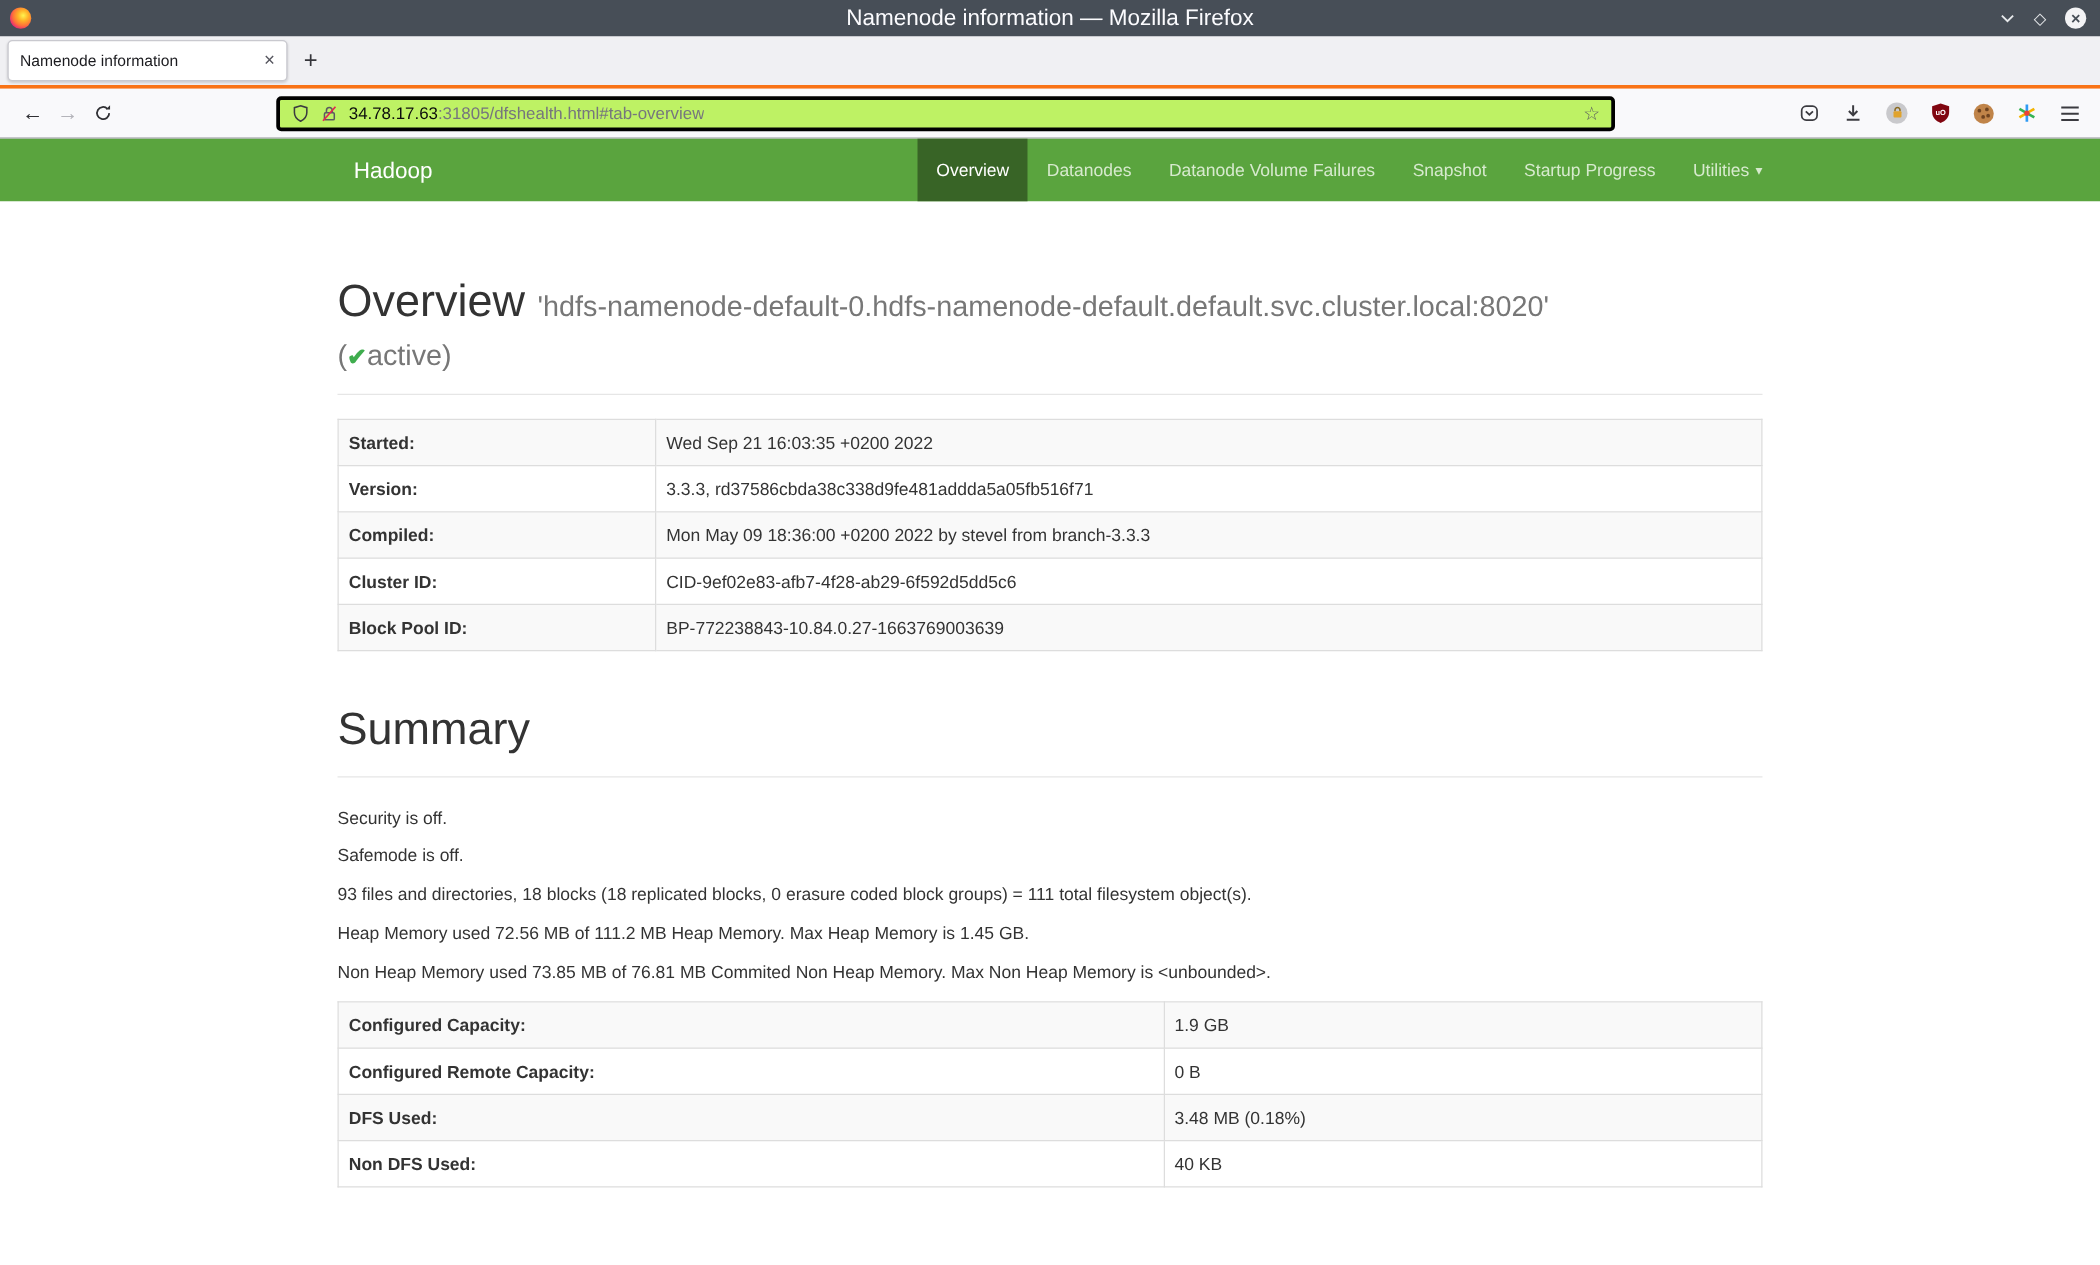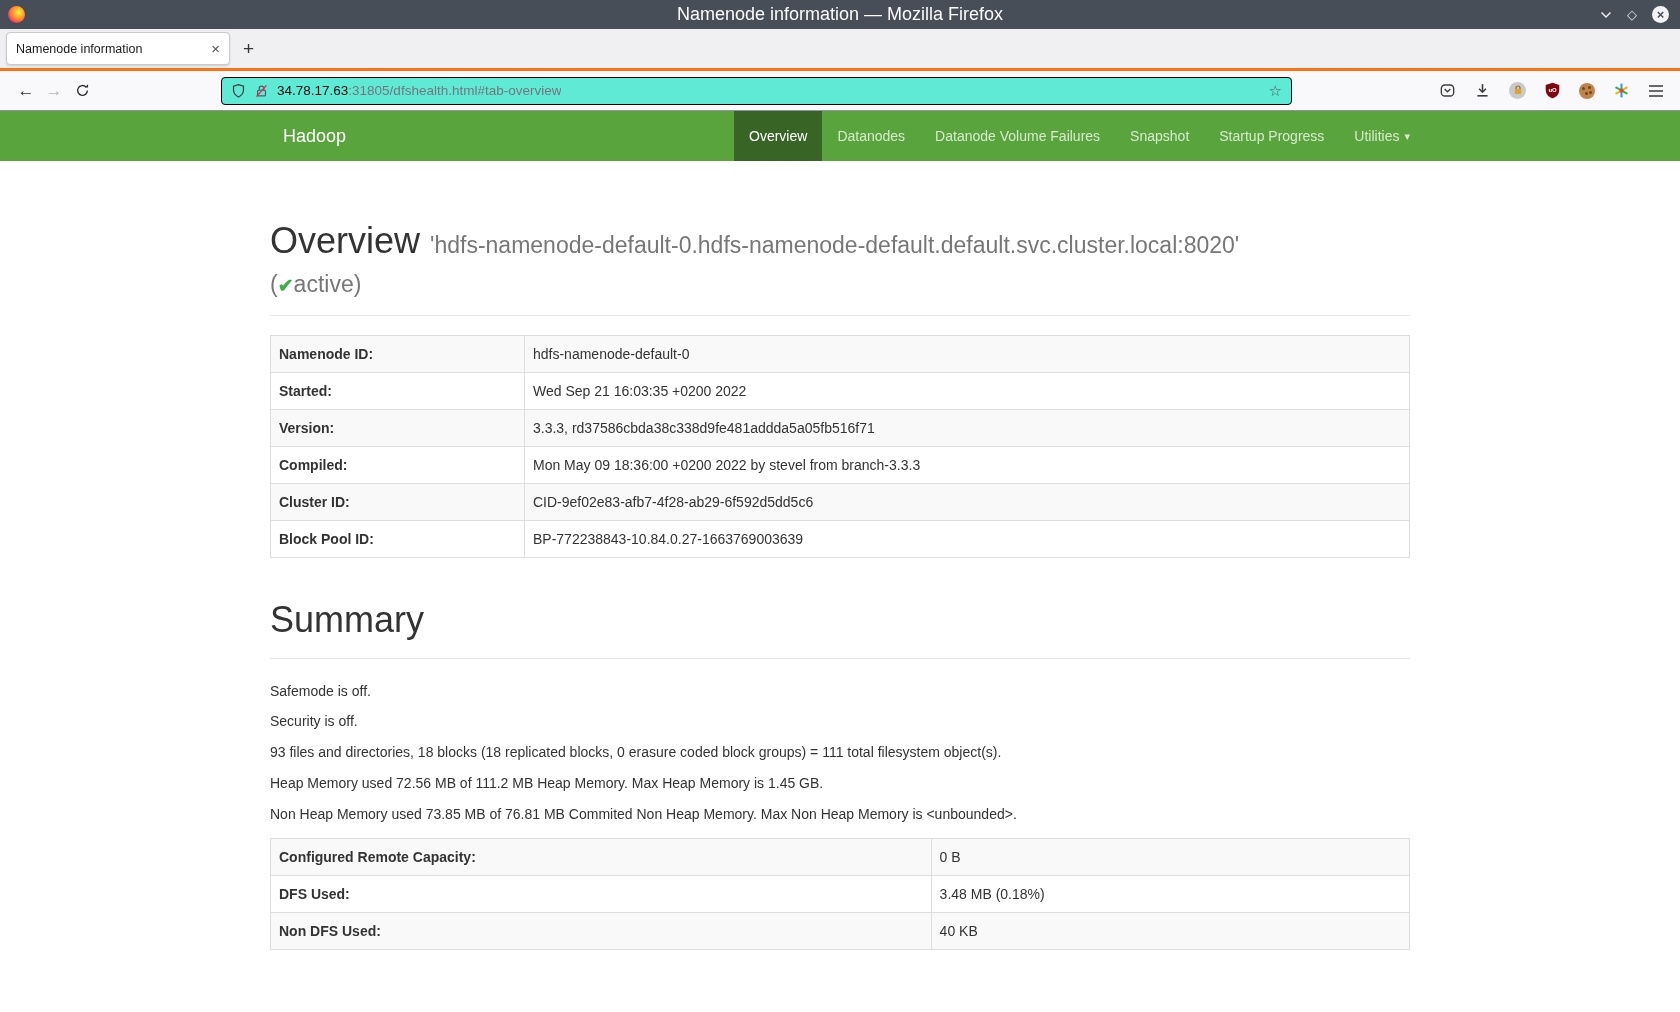--- a/index.html
+++ b/index.html
@@ -21,21 +21,21 @@
   .tab { margin-left:6px; width:224px; height:33px; background:#fff; border:1px solid #c9c9cf; border-radius:4px;
     box-shadow:0 1px 2px rgba(0,0,0,0.14); display:flex; align-items:center; padding:0 9px; }
   .tab-label { flex:1; font-size:12.5px; color:#1b1b1f; white-space:nowrap; overflow:hidden; }
   .tab-close { color:#55555e; font-size:15px; padding-left:6px; }
   .newtab { margin-left:13px; font-size:19px; color:#35353a; line-height:1; }
 
   
   .toolbar { height:40px; background:#f9f9fb; border-bottom:1px solid #93939a; display:flex; align-items:center; padding:0 12px; }
   .nav-btn { width:28px; height:26px; display:flex; align-items:center; justify-content:center; color:#2f2f33; font-size:17px; }
   .nav-btn.disabled { color:#b4b4ba; }
-  .urlbar { margin-left:125px; width:1071px; height:28px; background:#5eead4; border:1px solid #000000; border-radius:4px;
+  .urlbar { margin-left:125px; width:1071px; height:28px; background:#bef264; border:3px solid #000000; border-radius:4px;
     display:flex; align-items:center; padding:0 9px; }
   .urlbar .icn { margin-right:8px; display:flex; align-items:center; }
   .url-text { font-size:13.5px; white-space:nowrap; overflow:hidden; }
   .url-host { color:#0c0c0d; }
   .url-rest { color:#76767d; }
   .url-star { margin-left:auto; color:#55555e; font-size:15px; }
   .tb-right { margin-left:auto; display:flex; align-items:center; gap:18px; padding-right:4px; }
   .tb-icn { display:flex; align-items:center; justify-content:center; color:#3b3b40; }
   .ext-circle { width:17px; height:17px; border-radius:50%; background:#c9c9cc; display:flex; align-items:center; justify-content:center; }
   .cookie { width:16px; height:16px; border-radius:50%; background:#c08449; position:relative; }
@@ -195,24 +195,20 @@
         <span>Overview</span>
         <small class="subtitle">'hdfs-namenode-default-0.hdfs-namenode-default.default.svc.cluster.local:8020'</small>
       </h1>
       <div class="h1-state"><span>(</span><span class="check">✔</span><span>active</span><span>)</span></div>
 
       <hr>
 
       <table class="info-table">
         <tbody>
           <tr>
-              <th>Namenode ID:</th>
-              <td>hdfs-namenode-default-0</td>
-            </tr>
-          <tr>
               <th>Started:</th>
               <td>Wed Sep 21 16:03:35 +0200 2022</td>
             </tr>
           <tr>
               <th>Version:</th>
               <td>3.3.3, rd37586cbda38c338d9fe481addda5a05fb516f71</td>
             </tr>
           <tr>
               <th>Compiled:</th>
               <td>Mon May 09 18:36:00 +0200 2022 by stevel from branch-3.3.3</td>
@@ -225,30 +221,34 @@
               <th>Block Pool ID:</th>
               <td>BP-772238843-10.84.0.27-1663769003639</td>
             </tr>
         </tbody>
       </table>
 
       <h1 class="h1-summary">Summary</h1>
       <hr>
 
       <div class="paras">
+        <p>Security is off.</p>
         <p>Safemode is off.</p>
-        <p>Security is off.</p>
         <p>93 files and directories, 18 blocks (18 replicated blocks, 0 erasure coded block groups) = 111 total filesystem object(s).</p>
         <p>Heap Memory used 72.56 MB of 111.2 MB Heap Memory. Max Heap Memory is 1.45 GB.</p>
         <p>Non Heap Memory used 73.85 MB of 76.81 MB Commited Non Heap Memory. Max Non Heap Memory is &lt;unbounded&gt;.</p>
       </div>
 
       <table class="summary-table">
         <tbody>
           <tr>
+              <th>Configured Capacity:</th>
+              <td>1.9 GB</td>
+            </tr>
+          <tr>
               <th>Configured Remote Capacity:</th>
               <td>0 B</td>
             </tr>
           <tr>
               <th>DFS Used:</th>
               <td>3.48 MB (0.18%)</td>
             </tr>
           <tr>
               <th>Non DFS Used:</th>
               <td>40 KB</td>

